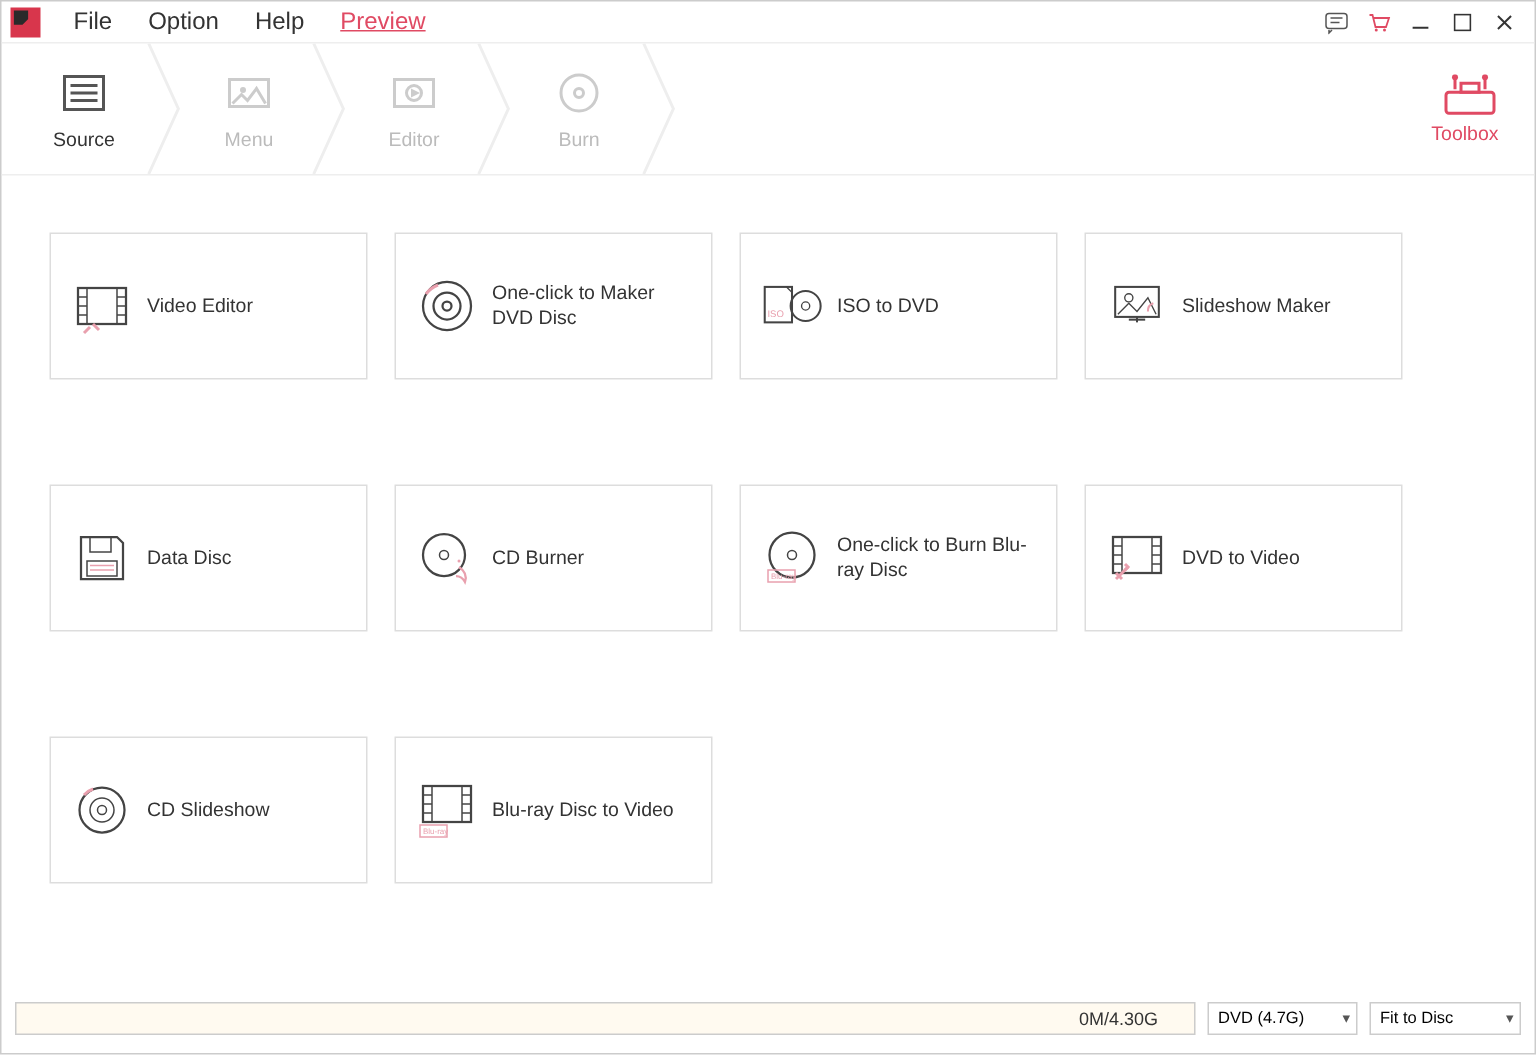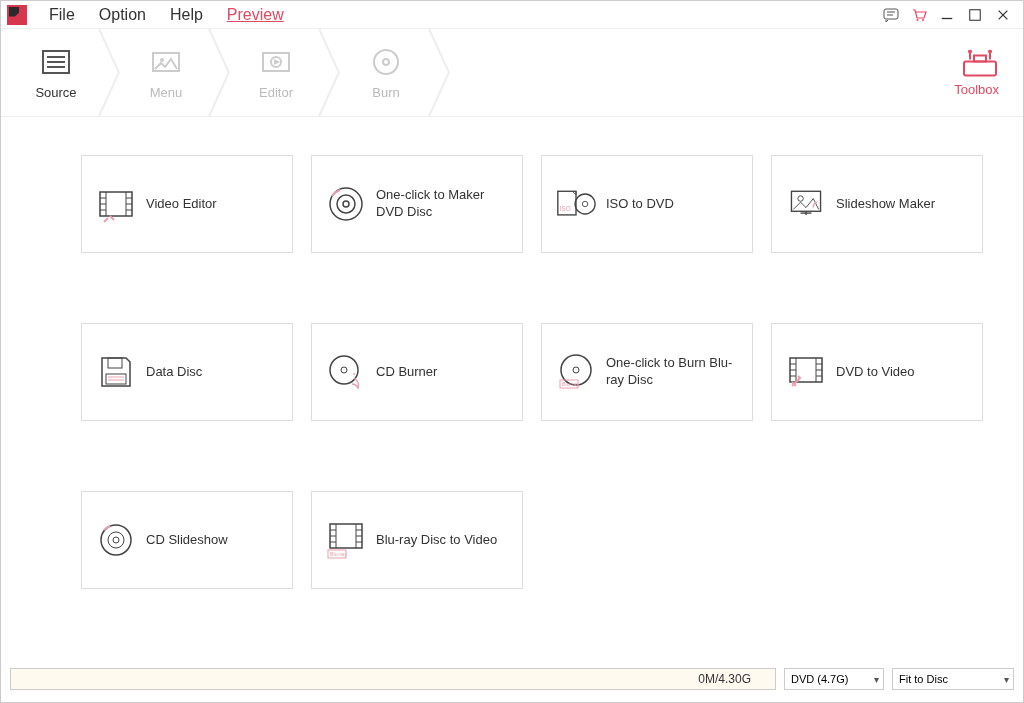--- a/index.html
+++ b/index.html
@@ -13,31 +13,31 @@
   .title-icon { width: 16px; height: 16px; margin: 0 6px; display: flex; align-items: center; justify-content: center; font-size: 14px; color: #555; }
   .title-icon.cart { color: #e04a63; }
   .stepbar { height: 88px; display: flex; align-items: center; border-bottom: 1px solid #eee; position: relative; }
   .steps { display: flex; height: 100%; }
   .step { width: 110px; display: flex; flex-direction: column; align-items: center; justify-content: center; font-size: 13px; color: #bbb; position: relative; }
   .step.active { color: #333; }
   .step .step-icon { width: 34px; height: 34px; margin-bottom: 6px; display:flex; align-items:center; justify-content:center; }
   .step .chev { position: absolute; right: -14px; top: 0; width: 28px; height: 100%; pointer-events:none; }
   .toolbox { position: absolute; right: 24px; top: 50%; transform: translateY(-50%); text-align: center; color: #e04a63; font-size: 13px; }
   .toolbox-icon { width: 34px; height: 26px; margin: 0 auto 6px; }
-  .content { height: 548px; padding: 38px 60px 20px 60px; margin-left: 20px; }
+  .content { height: 548px; padding: 38px 60px 20px 32px; }
   .grid { display: grid; grid-template-columns: repeat(4, 212px); grid-template-rows: repeat(3, 98px); gap: 70px 18px; }
   .card { border: 1px solid #ddd; background: #fff; display: flex; align-items: center; padding: 0 14px; cursor: pointer; }
   .card-icon { width: 40px; height: 40px; flex-shrink: 0; margin-right: 10px; display:flex; align-items:center; justify-content:center; }
   .card-label { font-size: 13px; color: #333; line-height: 1.3; }
   .footer { position: absolute; bottom: 10px; left: 0; right: 0; height: 28px; display: flex; align-items: center; padding: 0 10px; gap: 8px; }
   .progress { flex: 1; height: 22px; border: 1px solid #ccc; background: #fffaf0; display: flex; align-items: center; justify-content: flex-end; padding: 0 24px; font-size: 12px; color: #333; }
   .dropdown { height: 22px; border: 1px solid #ccc; background: #fff; font-size: 11px; padding: 0 18px 0 6px; display: flex; align-items: center; position: relative; cursor: pointer; }
   .dropdown::after { content: "▾"; position: absolute; right: 4px; font-size: 10px; color: #555; }
   .dd1 { width: 100px; }
-  .dd2 { width: 122px; }
+  .dd2 { width: 101px; }
   svg { display: block; }
 </style>
 </head>
 <body>
 
 <div class="titlebar">
   <span class="logo"></span>
   <span class="menu-item">File</span>
   <span class="menu-item">Option</span>
   <span class="menu-item">Help</span>

